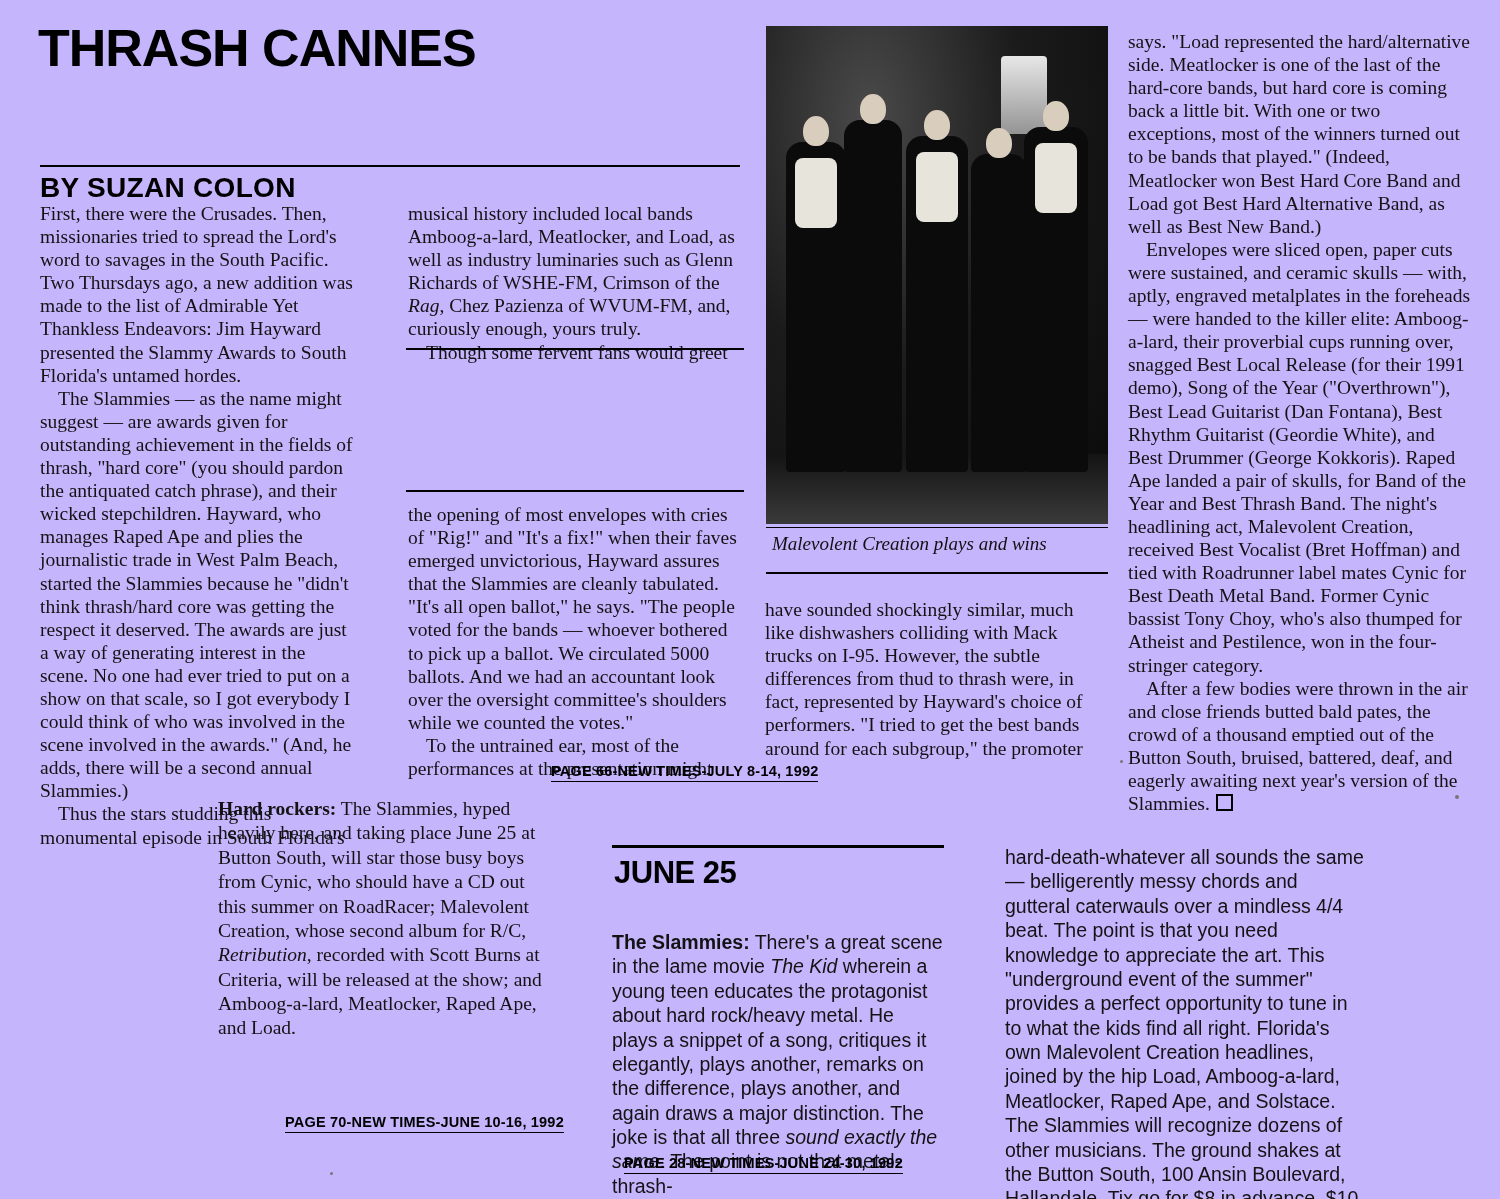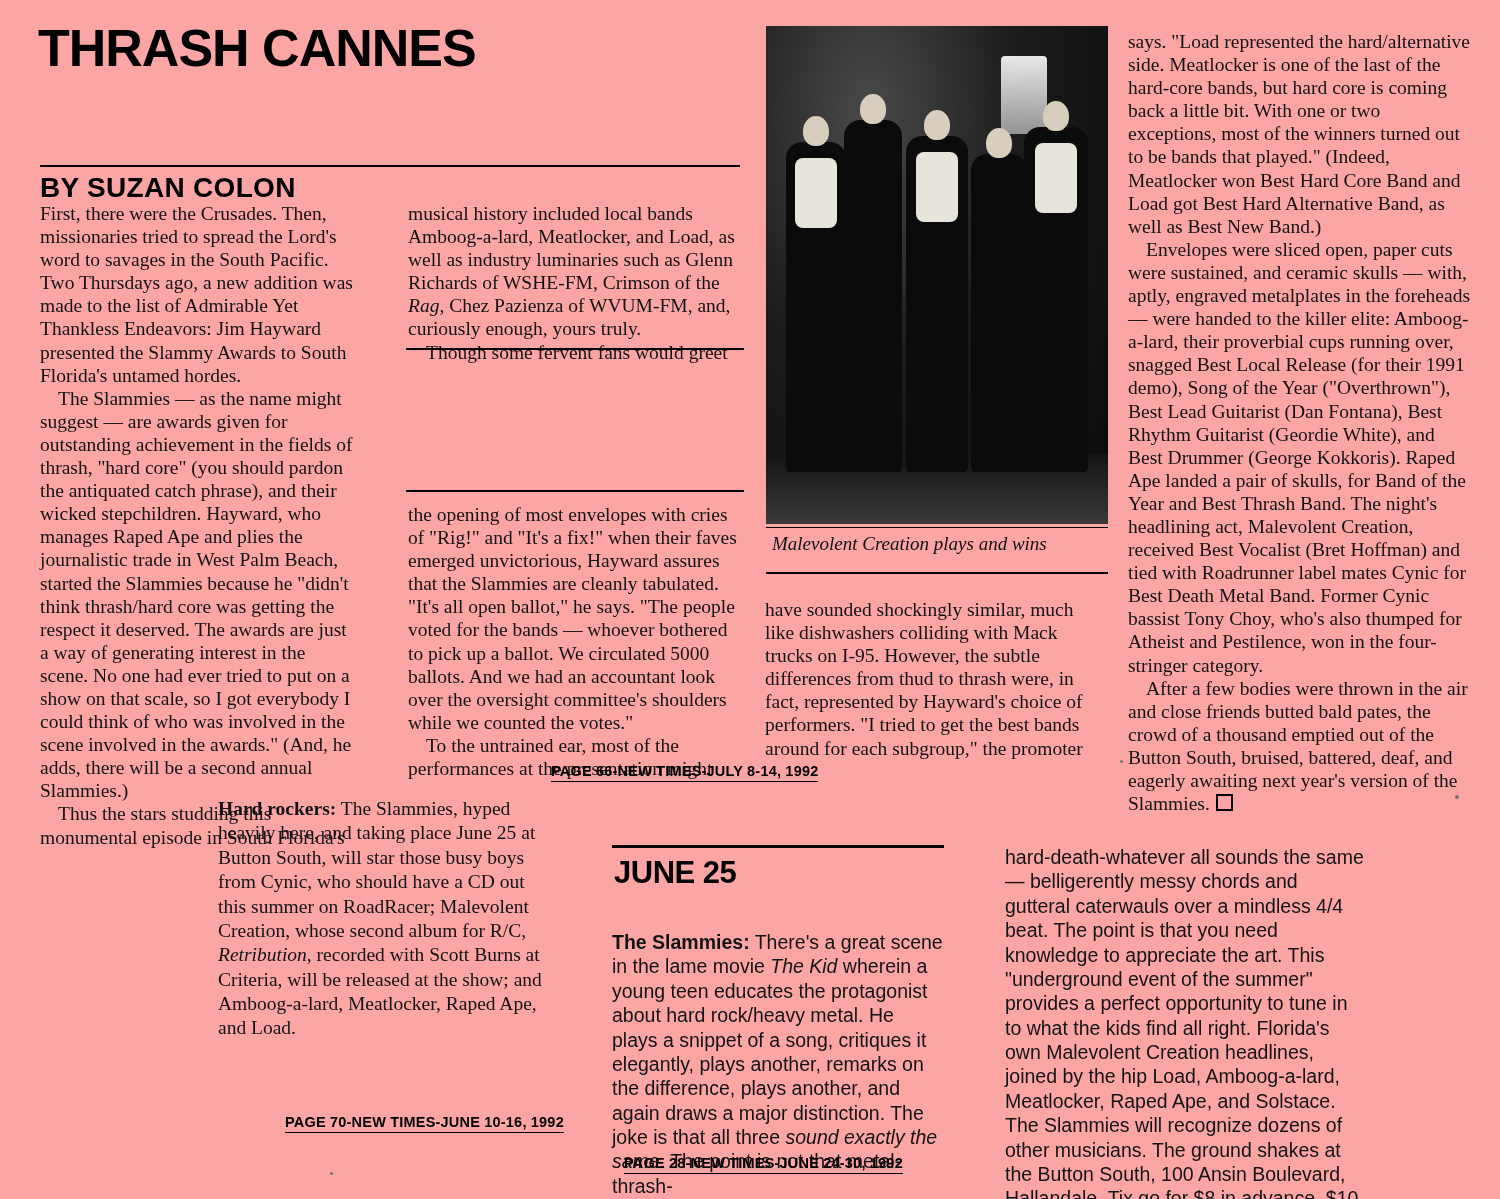--- a/index.html
+++ b/index.html
@@ -11,21 +11,21 @@
     width: 1500px;
     height: 1199px;
     position: relative;
     font-family: "Liberation Serif", serif;
     color: #111;
     overflow: hidden;
   }
   .page {
     position: absolute;
     inset: 0;
-    background: #fca5a5;
+    background: #c4b5fd;
   }
 
   
   .headline {
     position: absolute;
     left: 38px;
     top: 22px;
     width: 700px;
     font-family: "Liberation Sans", sans-serif;
     font-weight: bold;

